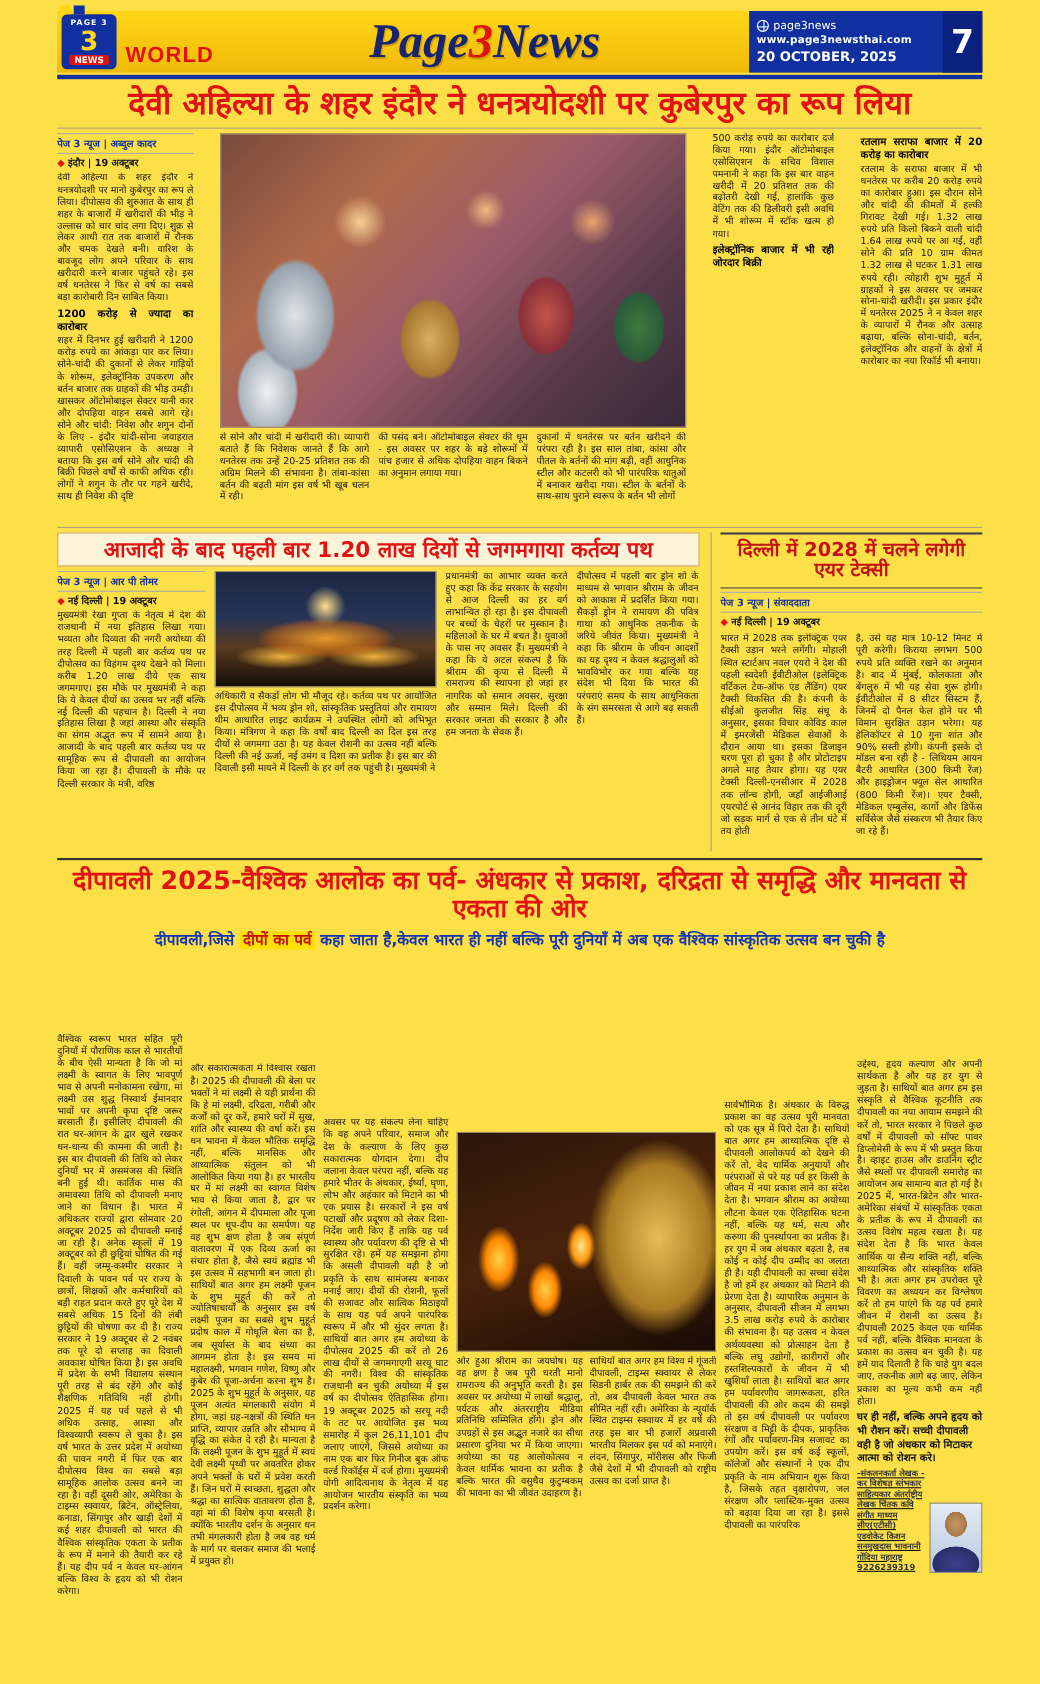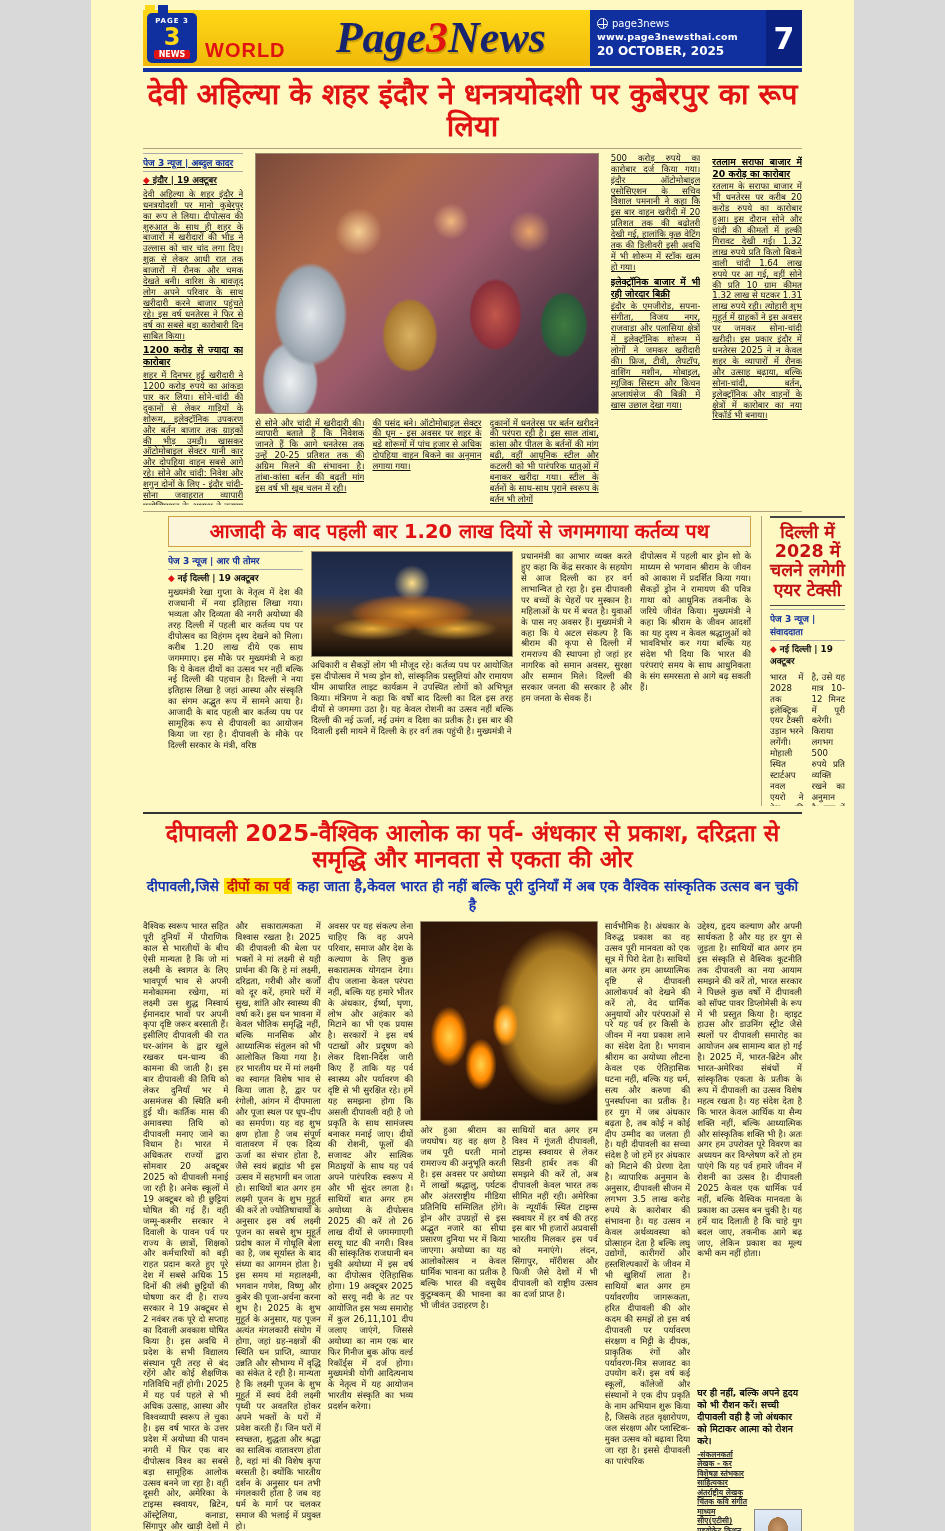--- a/index.html
+++ b/index.html
@@ -1,18 +1,18 @@
 <!DOCTYPE html>
 <html><head>
 <meta charset="utf-8">
 <style>
   html,body { margin:0; padding:0; background:#d9d9d9; }
   .page {
-    position:relative; width:763px; height:1531px; margin:0 auto;
-    background:#fef9c3; box-sizing:border-box; padding:10px 52px 8px;
+    position:relative; width:945px; height:1531px; margin:0 auto;
+    background:#fde047; box-sizing:border-box; padding:10px 52px 8px;
     overflow:hidden; font-family:"DejaVu Sans", sans-serif; color:#151515;
   }
   .print-mark { position:absolute; top:5px; left:54px; display:flex; gap:3px; }
   .print-mark i { display:block; width:10px; height:8px; }
   .pm-y { background:#ffd716; } .pm-b { background:#1030a0; }
 
   
   .masthead { height:56px; display:flex; align-items:stretch;
     background:linear-gradient(#ffd716,#f0b90a); }
   .logo-box { width:50px; margin:3px 2px 3px 4px; background:#1030a0; border-radius:5px;
@@ -48,42 +48,42 @@
   .byline { border-top:1px solid #aaa; border-bottom:1px solid #aaa; padding:2px 0;
     font-weight:bold; font-size:9px; color:#10309a; margin-bottom:2px; }
   .dateline { font-size:8.8px; font-weight:bold; color:#111; margin-bottom:3px; }
   .dateline .marker { color:#e01212; }
   .subhead-sm { font-weight:bold; font-size:9.3px; margin:3px 0 2px; color:#000; }
   .photo { position:relative; overflow:hidden; border:1px solid #9a8a70; }
 
   
   .h1 { color:#e01212; font-weight:bold; font-size:29px; text-align:center;
     margin:7px 0 5px; line-height:1.1; }
-  .a1-body { display:flex; gap:12px; height:352px; border-top:1px solid #b0a080; padding-top:4px;text-decoration:underline; }
+  .a1-body { display:flex; gap:24px; height:352px; border-top:1px solid #b0a080; padding-top:4px; }
   .a1-left { width:132px; display:flex; flex-direction:column; }
   .a1-mid { width:452px; display:flex; flex-direction:column; gap:4px; }
   .photo1 { height:266px;
     background:
       radial-gradient(60px 85px at 16% 62%, #dfe4e8 0%, #98a2ac 55%, rgba(0,0,0,0) 61%),
       radial-gradient(46px 66px at 10% 88%, #eef1f3 0%, #aab4bd 55%, rgba(0,0,0,0) 61%),
       radial-gradient(34px 34px at 30% 30%, #f6cf93 0%, rgba(0,0,0,0) 70%),
       radial-gradient(26px 26px at 57% 26%, #f0b87e 0%, rgba(0,0,0,0) 70%),
       radial-gradient(30px 30px at 80% 30%, #e8a46a 0%, rgba(0,0,0,0) 70%),
       radial-gradient(40px 55px at 70% 62%, #c2564a 0%, #8a2f3a 60%, rgba(0,0,0,0) 66%),
       radial-gradient(36px 50px at 90% 66%, #3f7a3f 0%, #2a5a3a 60%, rgba(0,0,0,0) 66%),
       radial-gradient(42px 56px at 45% 70%, #d8b060 0%, #a87830 60%, rgba(0,0,0,0) 66%),
       linear-gradient(135deg, #7a4a3a 0%, #b06a4a 28%, #9a5a6a 52%, #5a3a4a 76%, #38283a 100%); }
   .a1-under { display:flex; gap:8px; flex:1; }
   .a1-under .colx { flex:1; }
   .a1-right { width:118px; }
 
   
   .row2 { display:flex; gap:10px; margin-top:6px; height:290px;
     border-top:1px solid #b0a080; padding-top:4px; }
-  .article2 { width:584px; display:flex; flex-direction:column;margin-left:25px; }
+  .article2 { width:584px; display:flex; flex-direction:column; }
   .h2box { border:1px solid #cfa24a; background:#fdf5da; color:#e01212; font-weight:bold;
     font-size:19.5px; text-align:center; padding:4px 2px; margin-bottom:4px; line-height:1.1; }
   .a2-body { display:flex; gap:8px; flex:1; overflow:hidden; }
   .a2-c1 { width:135px; display:flex; flex-direction:column; }
   .a2-mid { width:202px; display:flex; flex-direction:column; gap:3px; }
   .photo2 { height:104px;
     background:
       radial-gradient(90px 26px at 50% 58%, rgba(255,170,40,.85) 0%, rgba(255,120,10,.35) 55%, rgba(0,0,0,0) 70%),
       radial-gradient(60px 16px at 30% 74%, rgba(255,190,60,.9) 0%, rgba(0,0,0,0) 70%),
       radial-gradient(60px 16px at 72% 74%, rgba(255,190,60,.9) 0%, rgba(0,0,0,0) 70%),
@@ -98,21 +98,21 @@
   .a3-cols { display:flex; gap:8px; flex:1; overflow:hidden; }
   .a3-c { flex:1; }
 
   
   .article4 { margin-top:6px; border-top:2px solid #333; padding-top:5px; }
   .h4 { color:#e01212; font-weight:bold; font-size:23px; text-align:center;
     line-height:1.12; margin:2px 0; }
   .sub4 { color:#1535b0; font-weight:bold; font-size:14px; text-align:center;
     margin:4px 0 7px; }
   .sub4 .hl { background:#ffe000; color:#c41212; padding:0 3px; }
-  .a4-cols { display:flex; gap:7px; height:652px; }
+  .a4-cols { display:flex; gap:7px; height:652px;align-items:center; }
   .a4-c { flex:1; }
   .a4-mid { flex:2.08; display:flex; flex-direction:column; gap:4px; }
   .photo3 { height:198px;
     background:
       radial-gradient(26px 42px at 16% 58%, #ffd24a 0%, #ff8800 45%, rgba(0,0,0,0) 72%),
       radial-gradient(22px 36px at 34% 72%, #ffd24a 0%, #ff8800 45%, rgba(0,0,0,0) 72%),
       radial-gradient(18px 30px at 48% 52%, #ffe48a 0%, #ff9910 45%, rgba(0,0,0,0) 72%),
       radial-gradient(85px 120px at 78% 48%, #e8bc55 0%, #a87a22 55%, rgba(0,0,0,0) 74%),
       radial-gradient(30px 18px at 78% 20%, #f6d070 0%, rgba(0,0,0,0) 70%),
       linear-gradient(160deg, #2c1608 0%, #49220b 48%, #190b04 100%); }
@@ -178,21 +178,20 @@
         <div class="photo photo1"></div>
         <div class="a1-under">
           <div class="colx">से सोने और चांदी में खरीदारी की। व्यापारी बताते हैं कि निवेशक जानते हैं कि आगे धनतेरस तक उन्हें 20-25 प्रतिशत तक की अग्रिम मिलने की संभावना है। तांबा-कांसा बर्तन की बढ़ती मांग इस वर्ष भी खूब चलन में रही।</div>
           <div class="colx">की पसंद बने। ऑटोमोबाइल सेक्टर की धूम - इस अवसर पर शहर के बड़े शोरूमों में पांच हजार से अधिक दोपहिया वाहन बिकने का अनुमान लगाया गया।</div>
           <div class="colx">दुकानों में धनतेरस पर बर्तन खरीदने की परंपरा रही है। इस साल तांबा, कांसा और पीतल के बर्तनों की मांग बढ़ी, वहीं आधुनिक स्टील और कटलरी को भी पारंपरिक धातुओं में बनाकर खरीदा गया। स्टील के बर्तनों के साथ-साथ पुराने स्वरूप के बर्तन भी लोगों</div>
         </div>
       </div>
       <div class="colx a1-right">
         <span>500 करोड़ रुपये का कारोबार दर्ज किया गया। इंदौर ऑटोमोबाइल एसोसिएशन के सचिव विशाल पमनानी ने कहा कि इस बार वाहन खरीदी में 20 प्रतिशत तक की बढ़ोतरी देखी गई, हालांकि कुछ वेटिंग तक की डिलीवरी इसी अवधि में भी शोरूम में स्टॉक खत्म हो गया।</span>
         <div class="subhead-sm">इलेक्ट्रॉनिक बाजार में भी रही जोरदार बिक्री</div>
-        <span>इंदौर के एमजीरोड, सपना-संगीता, विजय नगर, राजवाड़ा और पलासिया क्षेत्रों में इलेक्ट्रॉनिक शोरूम में लोगों ने जमकर खरीदारी की। फ्रिज, टीवी, लैपटॉप, वाशिंग मशीन, मोबाइल, म्यूजिक सिस्टम और किचन अप्लायंसेज की बिक्री में खास उछाल देखा गया।</span>
       </div>
       <div class="colx a1-right">
         <div class="subhead-sm">रतलाम सराफा बाजार में 20 करोड़ का कारोबार</div>
         <span>रतलाम के सराफा बाजार में भी धनतेरस पर करीब 20 करोड़ रुपये का कारोबार हुआ। इस दौरान सोने और चांदी की कीमतों में हल्की गिरावट देखी गई। 1.32 लाख रुपये प्रति किलो बिकने वाली चांदी 1.64 लाख रुपये पर आ गई, वहीं सोने की प्रति 10 ग्राम कीमत 1.32 लाख से घटकर 1.31 लाख रुपये रही।</span>
         <span>त्योहारी शुभ मुहूर्त में ग्राहकों ने इस अवसर पर जमकर सोना-चांदी खरीदी। इस प्रकार इंदौर में धनतेरस 2025 ने न केवल शहर के व्यापारों में रौनक और उत्साह बढ़ाया, बल्कि सोना-चांदी, बर्तन, इलेक्ट्रॉनिक और वाहनों के क्षेत्रों में कारोबार का नया रिकॉर्ड भी बनाया।</span>
       </div>
     </div>
   </section>
 
   <section class="row2">

